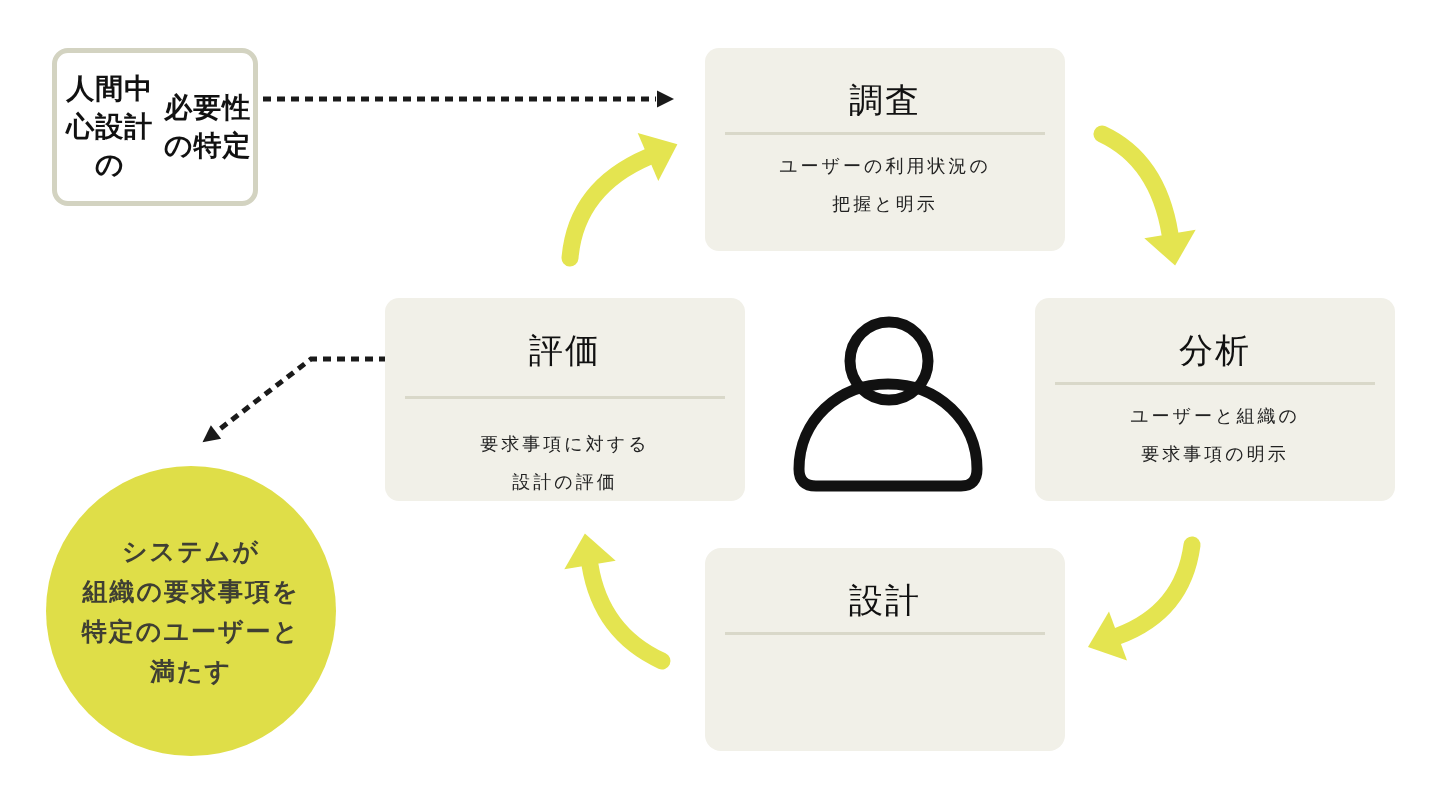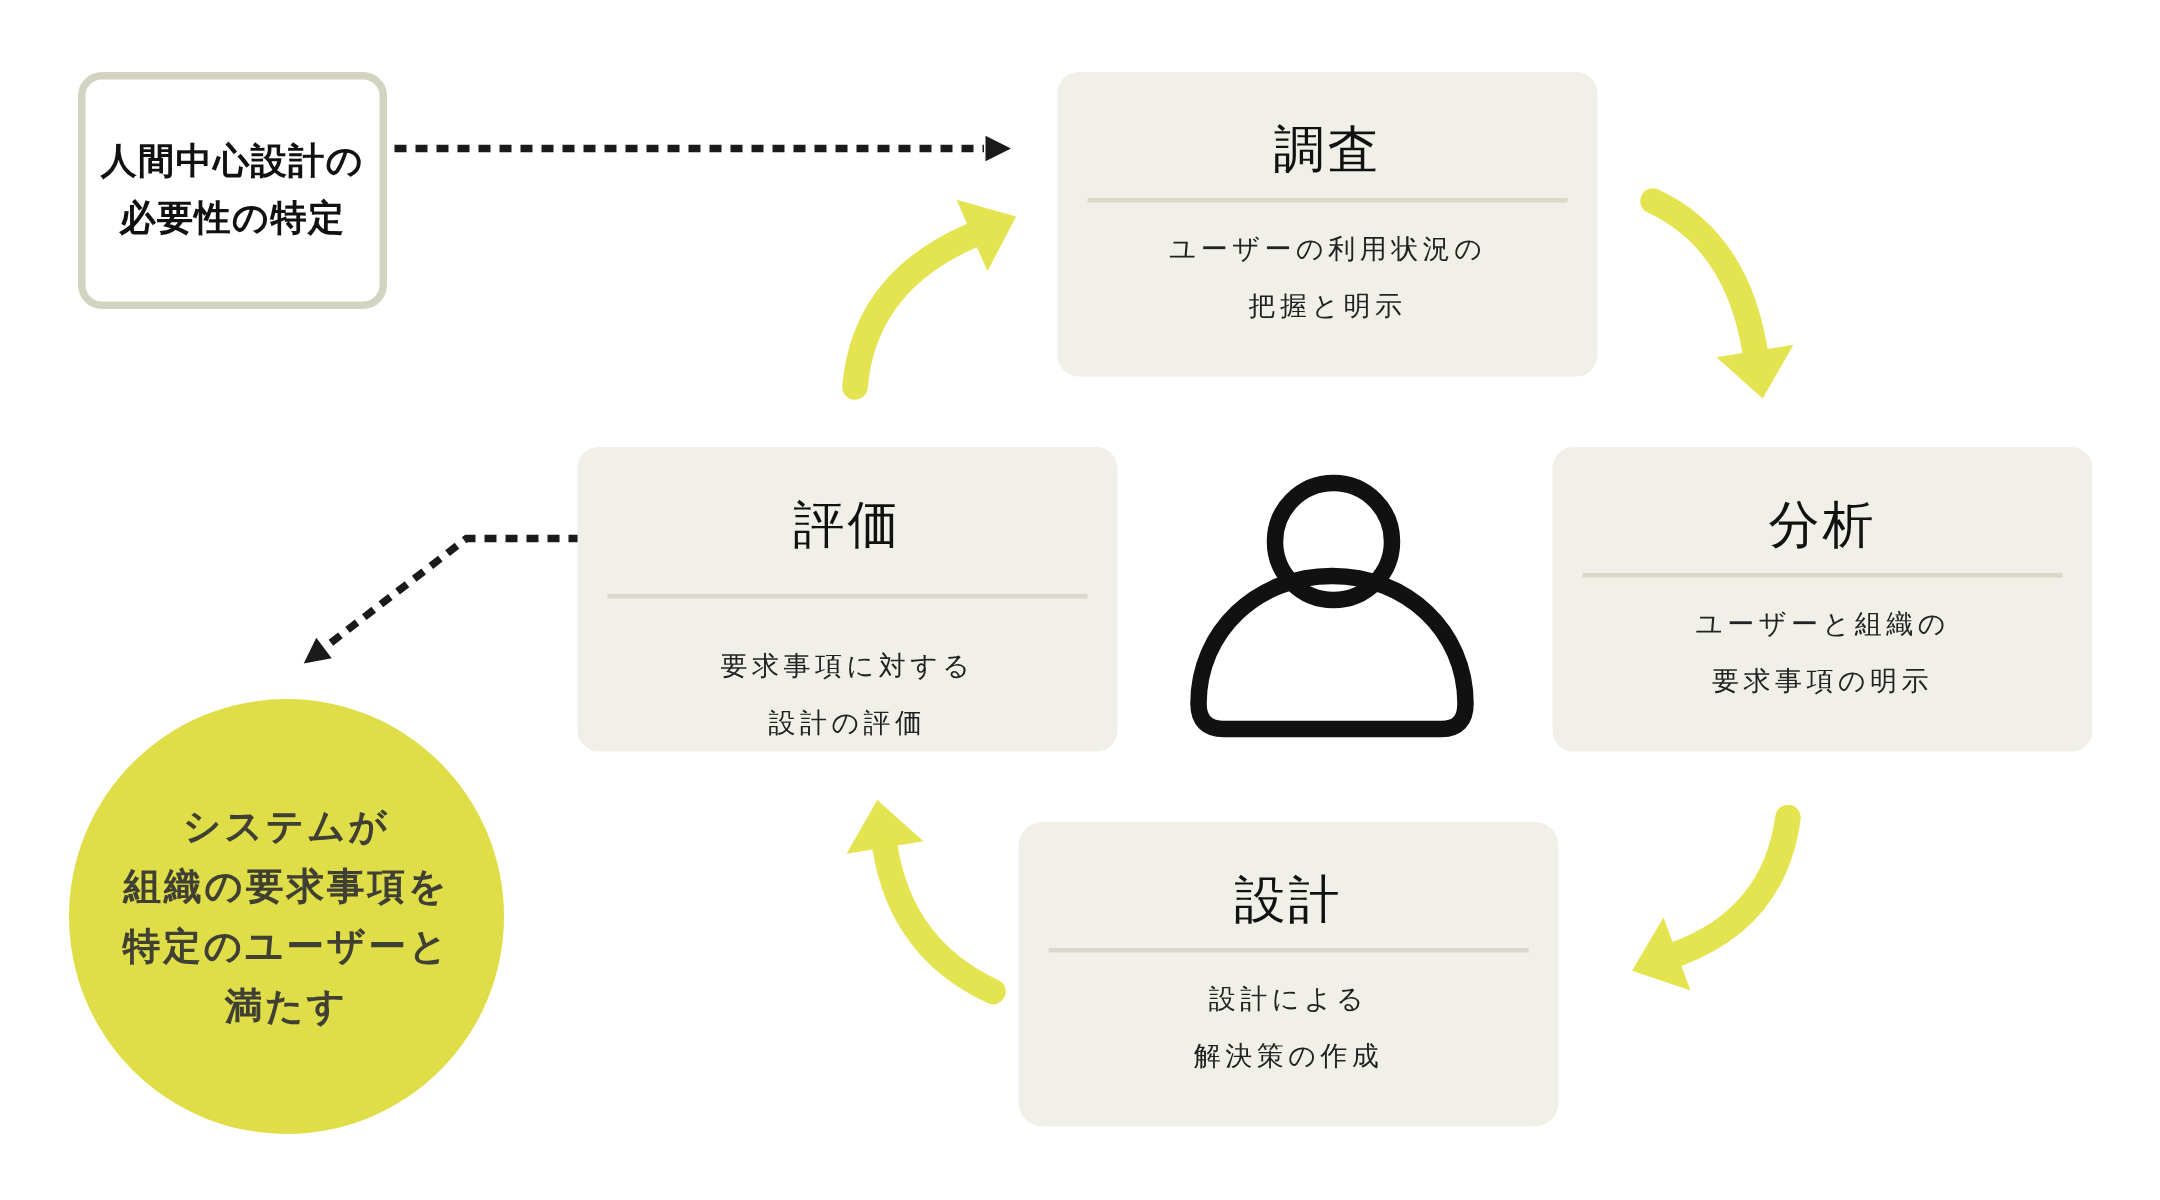--- a/index.html
+++ b/index.html
@@ -14,37 +14,37 @@
   .overlay-svg { position: absolute; left: 0; top: 0; }
 
   
   .start-box {
     position: absolute;
     left: 52px; top: 48px;
     width: 196px; height: 148px;
     background: #ffffff;
     border: 5px solid #d3d3c1;
     border-radius: 16px;
-    display: flex; flex-direction: column;
+    display: flex; flex-direction: row;
     justify-content: center; align-items: center;
-    font-size: 24px; font-weight: 700; color: #111111;
+    font-size: 28px; font-weight: 700; color: #111111;
     line-height: 38px; letter-spacing: 1px; text-align: center;
   }
 
   
   .stage {
     position: absolute;
     width: 360px; height: 203px;
     background: #f1f0e8;
     border-radius: 14px;
     display: flex; flex-direction: column; align-items: center;
   }
   .stage-research   { left: 705px;  top: 48px;  }
   .stage-analysis   { left: 1035px; top: 298px; }
-  .stage-design     { left: 679px;  top: 548px; border-radius: 16px; }
+  .stage-design     { left: 705px;  top: 548px; border-radius: 16px; }
   .stage-evaluation { left: 385px;  top: 298px; justify-content: space-between; }
   .stage-title {
     margin-top: 32px;
     font-size: 34px; font-weight: 400; color: #111111;
     line-height: 40px; letter-spacing: 2px;
   }
   .stage-divider {
     width: 320px; height: 3px;
     background: #d9d8c9;
     margin-top: 12px;
@@ -131,24 +131,20 @@
     <div class="stage-divider"></div>
     <div class="stage-desc">
       <div>ユーザーと組織の</div>
       <div>要求事項の明示</div>
     </div>
   </div>
 
   <div class="stage stage-design">
     <div class="stage-title">設計</div>
     <div class="stage-divider"></div>
-    <div class="stage-desc">
-      <div>設計による</div>
-      <div>解決策の作成</div>
-    </div>
   </div>
 
   <div class="stage stage-evaluation">
     <div class="stage-title">評価</div>
     <div class="stage-divider"></div>
     <div class="stage-desc">
       <div>要求事項に対する</div>
       <div>設計の評価</div>
     </div>
   </div>

